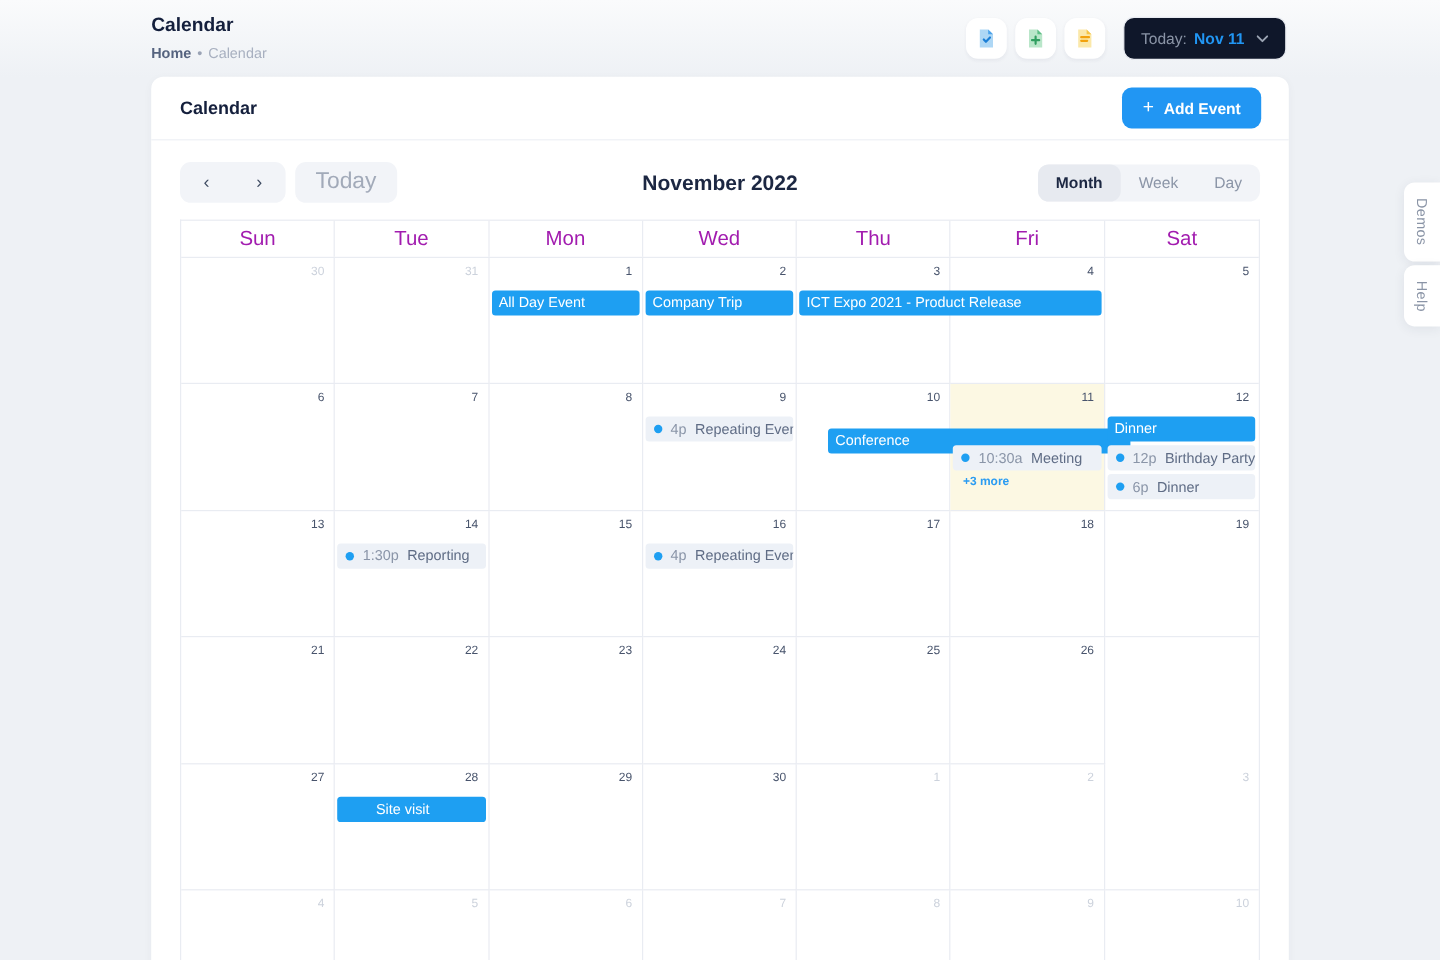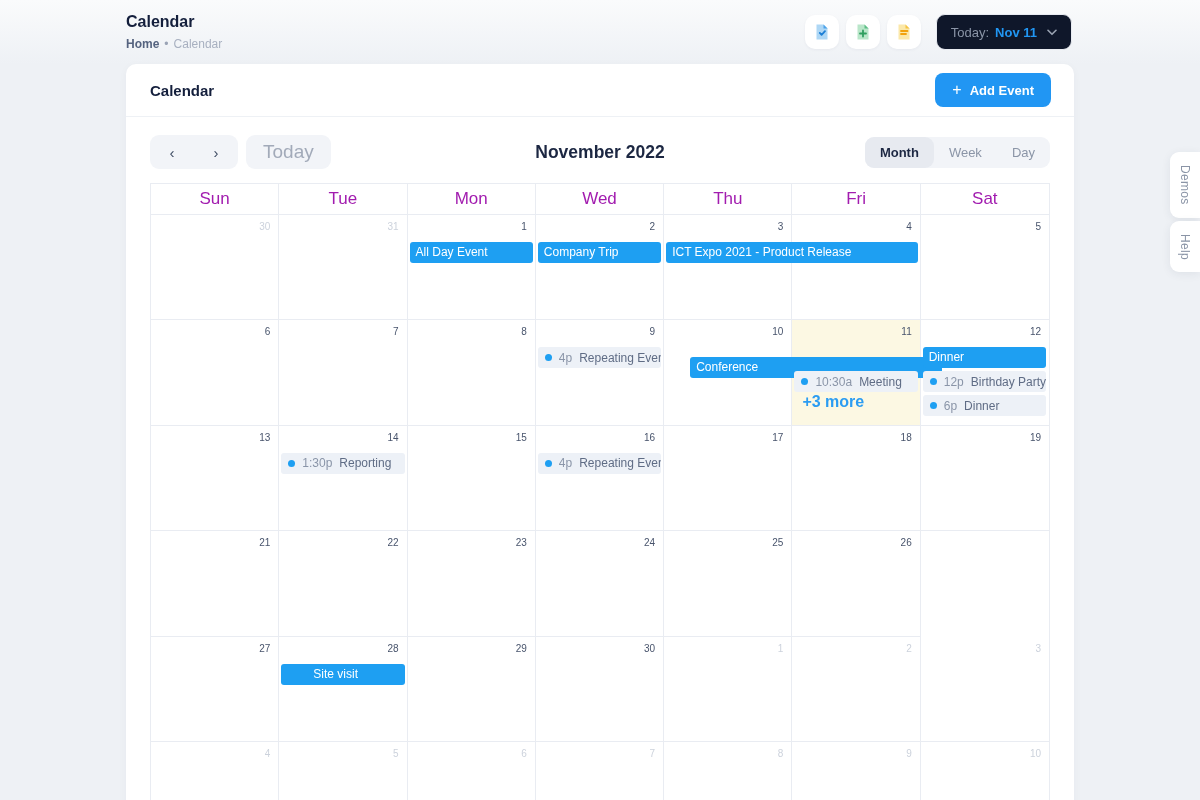--- a/index.html
+++ b/index.html
@@ -71,21 +71,21 @@
   .ev-layer { position:absolute; inset:0; pointer-events:none; }
   .ev-layer > div { pointer-events:auto; cursor:pointer; }
   .ev-block { position:absolute; height:21px; line-height:21px; background:#1e9ff2; color:#fff;
           font-size:12px; border-radius:3px; padding:0 6px; overflow:hidden; white-space:nowrap; }
   .ev-dot { position:absolute; height:21px; background:#edf1f7; border-radius:3px;
           display:flex; align-items:center; gap:7px; padding:0 7px; font-size:12px;
           overflow:hidden; white-space:nowrap; }
   .ev-dot .dot { width:7px; height:7px; border-radius:50%; background:#1e9ff2; flex:none; }
   .ev-dot .time { color:#8a95a8; }
   .ev-dot .etitle { color:#5f6c85; }
-  .ev-more { position:absolute; font-size:16px; color:#2b9cf2; padding-left:8px;
+  .ev-more { position:absolute; font-size:10px; color:#2b9cf2; padding-left:8px;
           line-height:14px; font-weight:600; }
 
   
   .side-tabs { position:fixed; right:0; top:152px; display:flex; flex-direction:column; gap:3px; }
   .side-tab { width:30px; background:#fff; border-radius:9px 0 0 9px;
           box-shadow:0 2px 10px rgba(40,50,80,.08); display:flex; align-items:center;
           justify-content:center; cursor:pointer; }
   .side-tab .vtext { writing-mode:vertical-rl; font-size:12px; color:#8a94a6;
           padding:13px 0; letter-spacing:.3px; }
 </style>

